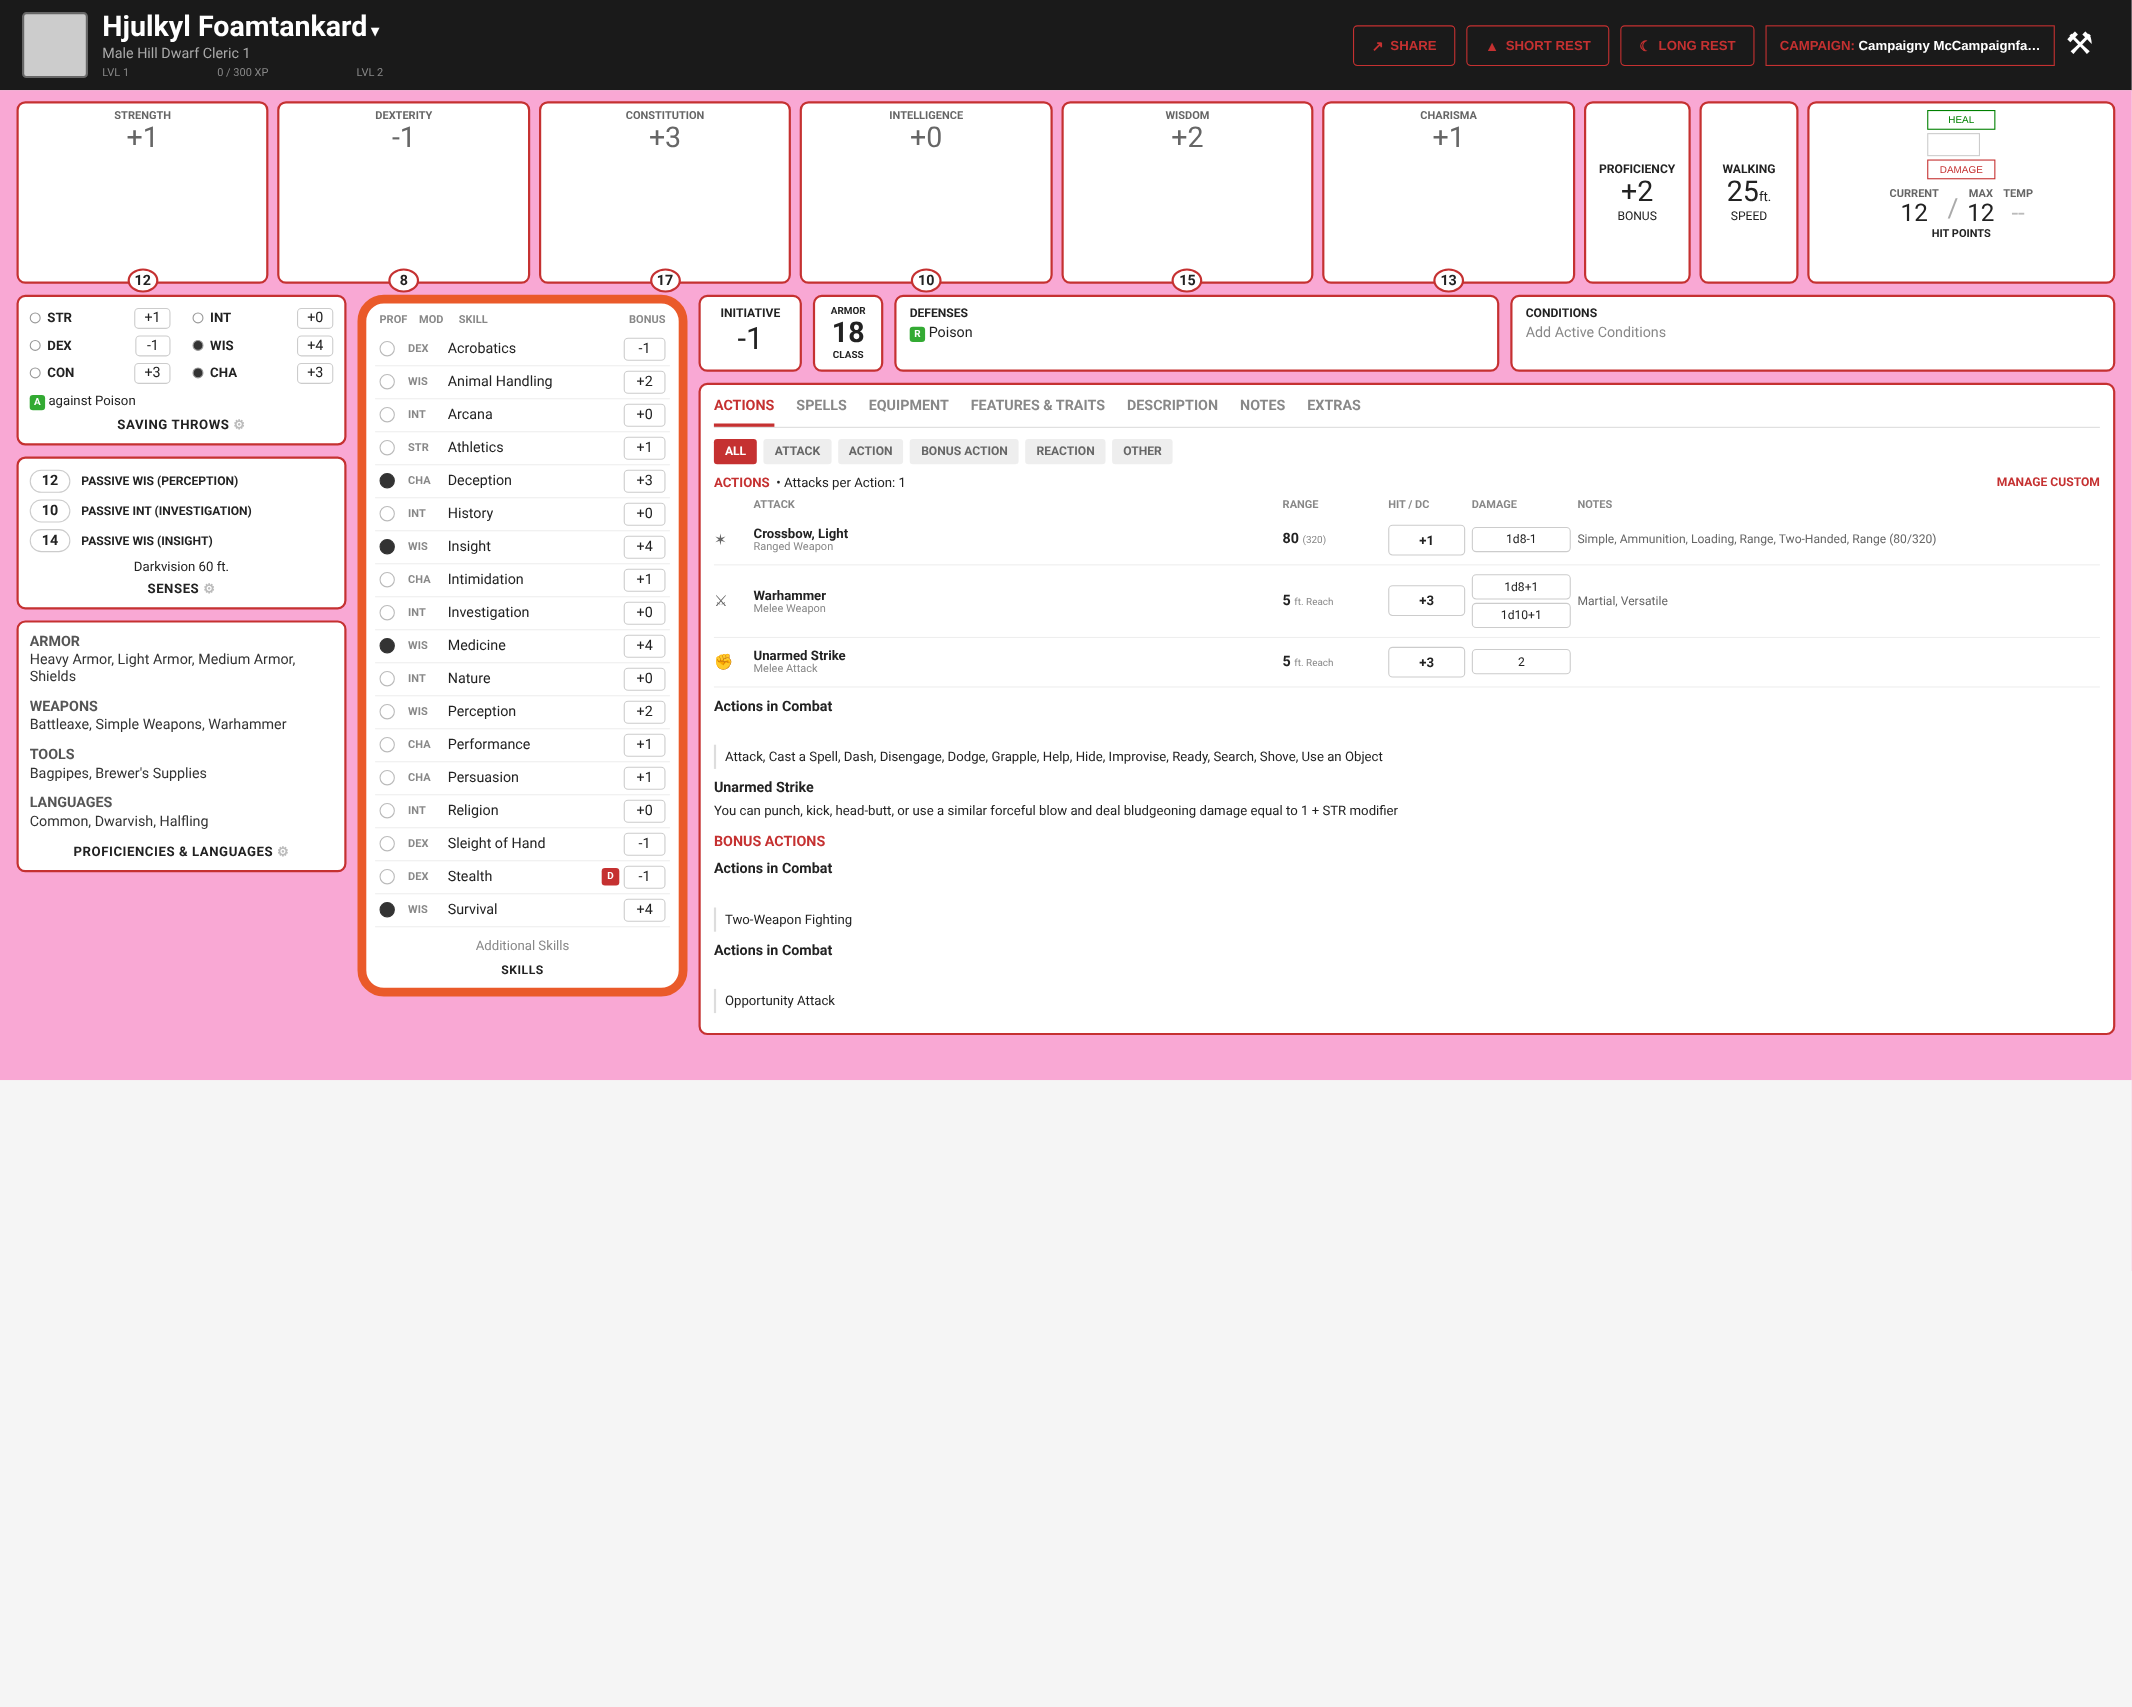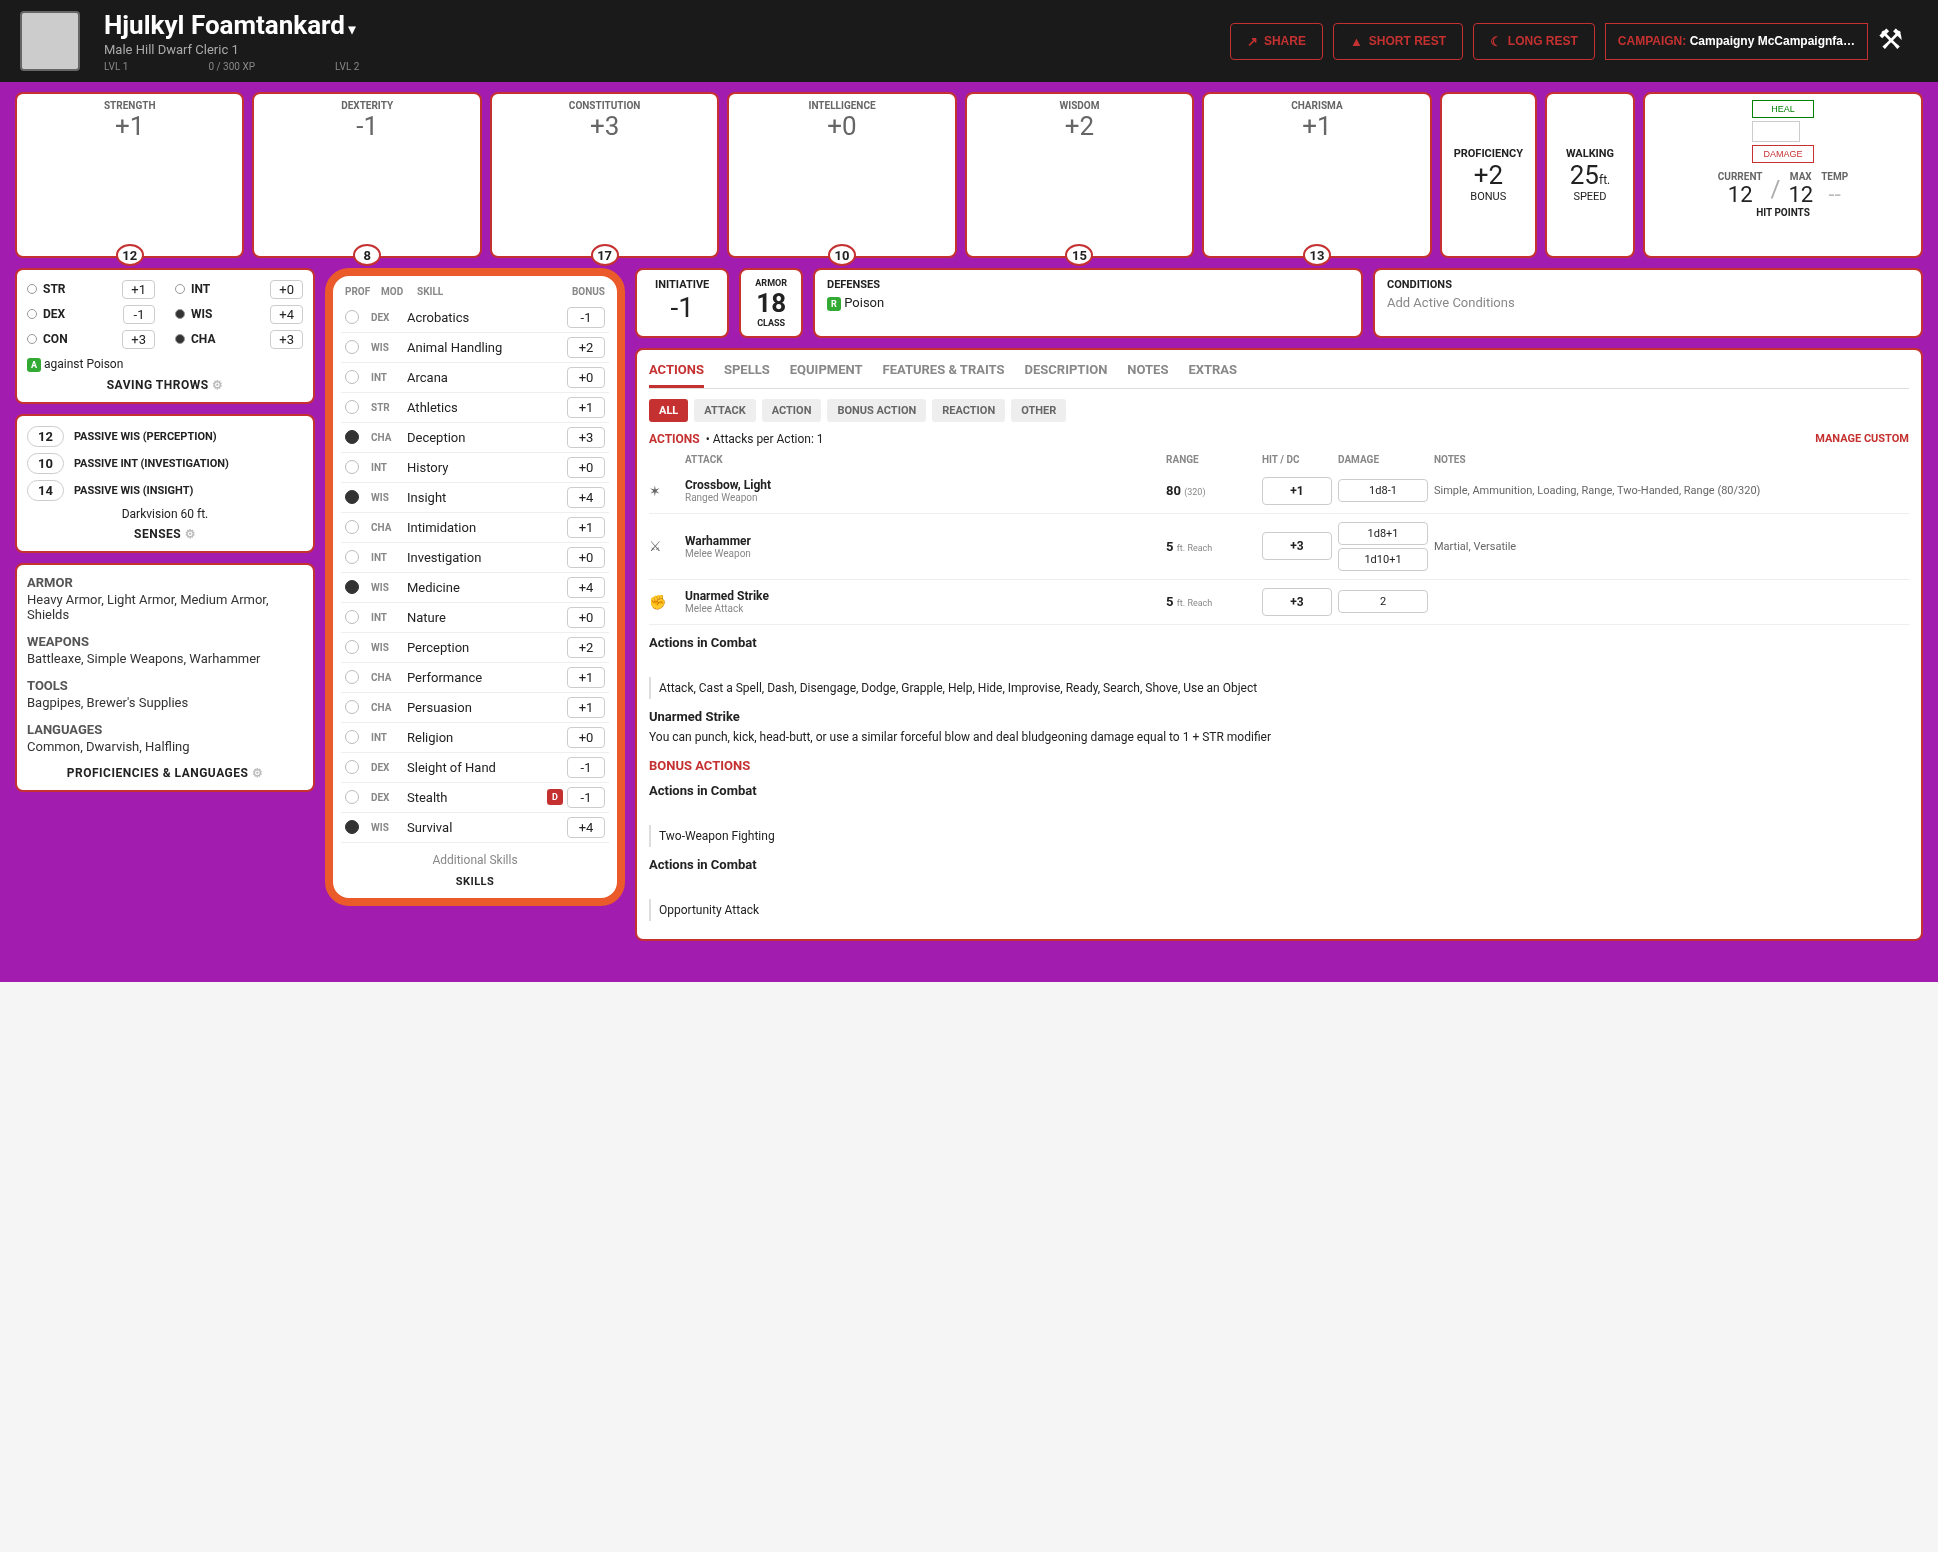--- a/index.html
+++ b/index.html
@@ -1,32 +1,32 @@
 <!DOCTYPE html>
 <html><head>
 <meta charset="utf-8">
 <style>
 * { box-sizing: border-box; margin: 0; padding: 0; }
 body { font-family: -apple-system, "Segoe UI", Roboto, sans-serif; background: #f5f5f5; color: #222; font-size: 14px; }
-.header { background: #1a1a1a; color: #fff; padding: 10px 20px; display: flex; align-items: center; gap: 24px; justify-content: center; }
+.header { background: #1a1a1a; color: #fff; padding: 10px 20px; display: flex; align-items: center; gap: 13px; justify-content: center; }
 .avatar { width: 60px; height: 60px; background: #ccc; border: 2px solid #666; border-radius: 4px; }
 .char-meta { display: flex; flex-direction: column; gap: 2px; }
 .char-name { font-size: 26px; font-weight: 700; }
 .char-name:after { content: ' ▾'; font-size: 14px; }
 .char-sub { font-size: 13px; color: #aaa; }
 .xp-bar { font-size: 10px; color: #888; display: flex; gap: 80px; margin-top: 2px; }
 .hdr-btns { margin-left: auto; display: flex; gap: 10px; }
 .hdr-btn { background: transparent; border: 1px solid #555; color: #fff; padding: 10px 16px; border-radius: 4px; font-weight: 700; font-size: 12px; cursor: pointer; display:flex; align-items:center; gap:6px; }
 .hdr-btn.red { border-color: #c53131; color:#c53131; }
 .hdr-btn .ic { font-size: 13px; }
 .campaign-btn { border:1px solid #c53131; padding:10px 12px; font-size:12px; font-weight:700; color:#fff; background:transparent;}
 .campaign-btn .lbl { color:#c53131; }
 .anvil-icon { width:40px; color:#fff; font-size:28px; }
 
-.main { padding: 10px 15px; display: grid; grid-template-columns: 300px 300px 1fr; gap: 10px; min-height: 900px; background:#a21caf; }
+.main { padding: 10px 15px; display: grid; grid-template-columns: 300px 300px 1fr; gap: 10px; min-height: 900px; background:#f9a8d4; }
 .top-row { grid-column: 1 / -1; display: flex; gap: 8px; align-items:stretch; }
 
 .ability { flex:1; background: #fff; border: 2px solid #c53131; border-radius: 8px; padding: 6px 4px 16px; text-align: center; position: relative; min-width: 70px; }
 .ability .nm { font-size: 10px; font-weight: 700; color:#666; }
 .ability .mod { font-size: 26px; color:#666; }
 .ability .scr { position: absolute; bottom:-10px; left:50%; transform:translateX(-50%); background:#fff; border:2px solid #c53131; border-radius:50%; width:28px; height:22px; font-size:13px; font-weight:700; line-height:20px; }
 
 .stat-box { background:#fff; border:2px solid #c53131; border-radius:8px; padding:8px 12px; text-align:center; min-width:90px; display:flex; flex-direction:column; justify-content:center; align-items:center; }
 .stat-box .t { font-size:11px; font-weight:700; }
 .stat-box .v { font-size:26px; font-weight:400; }

